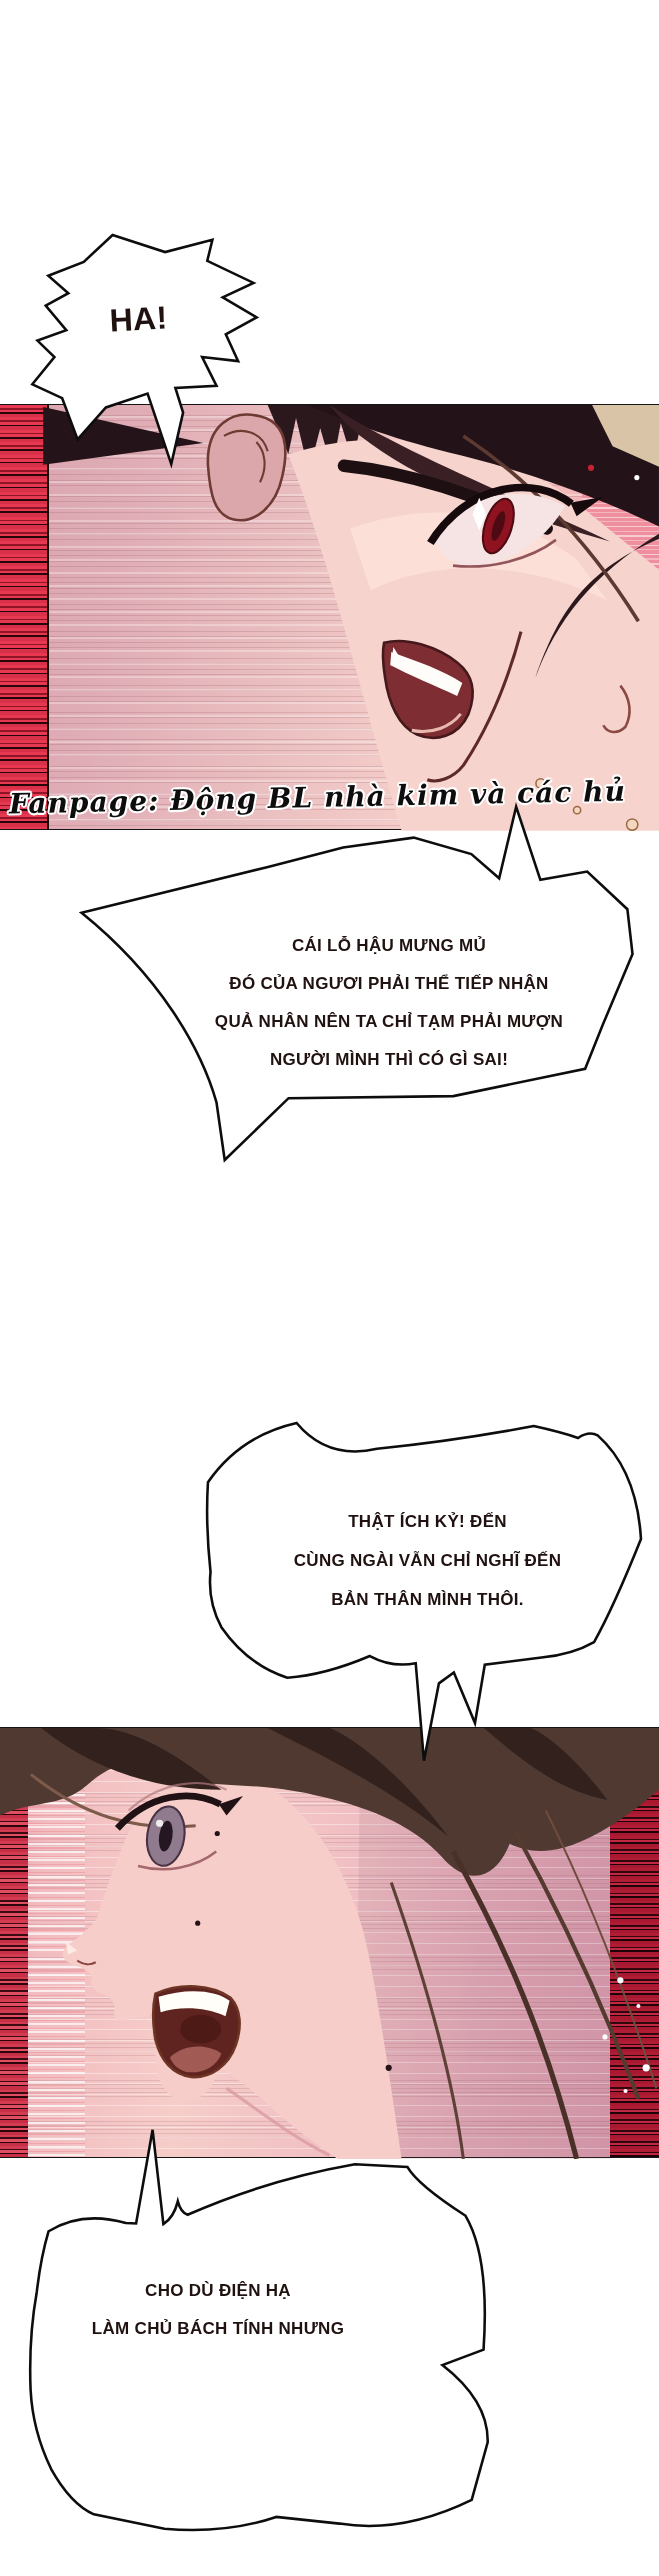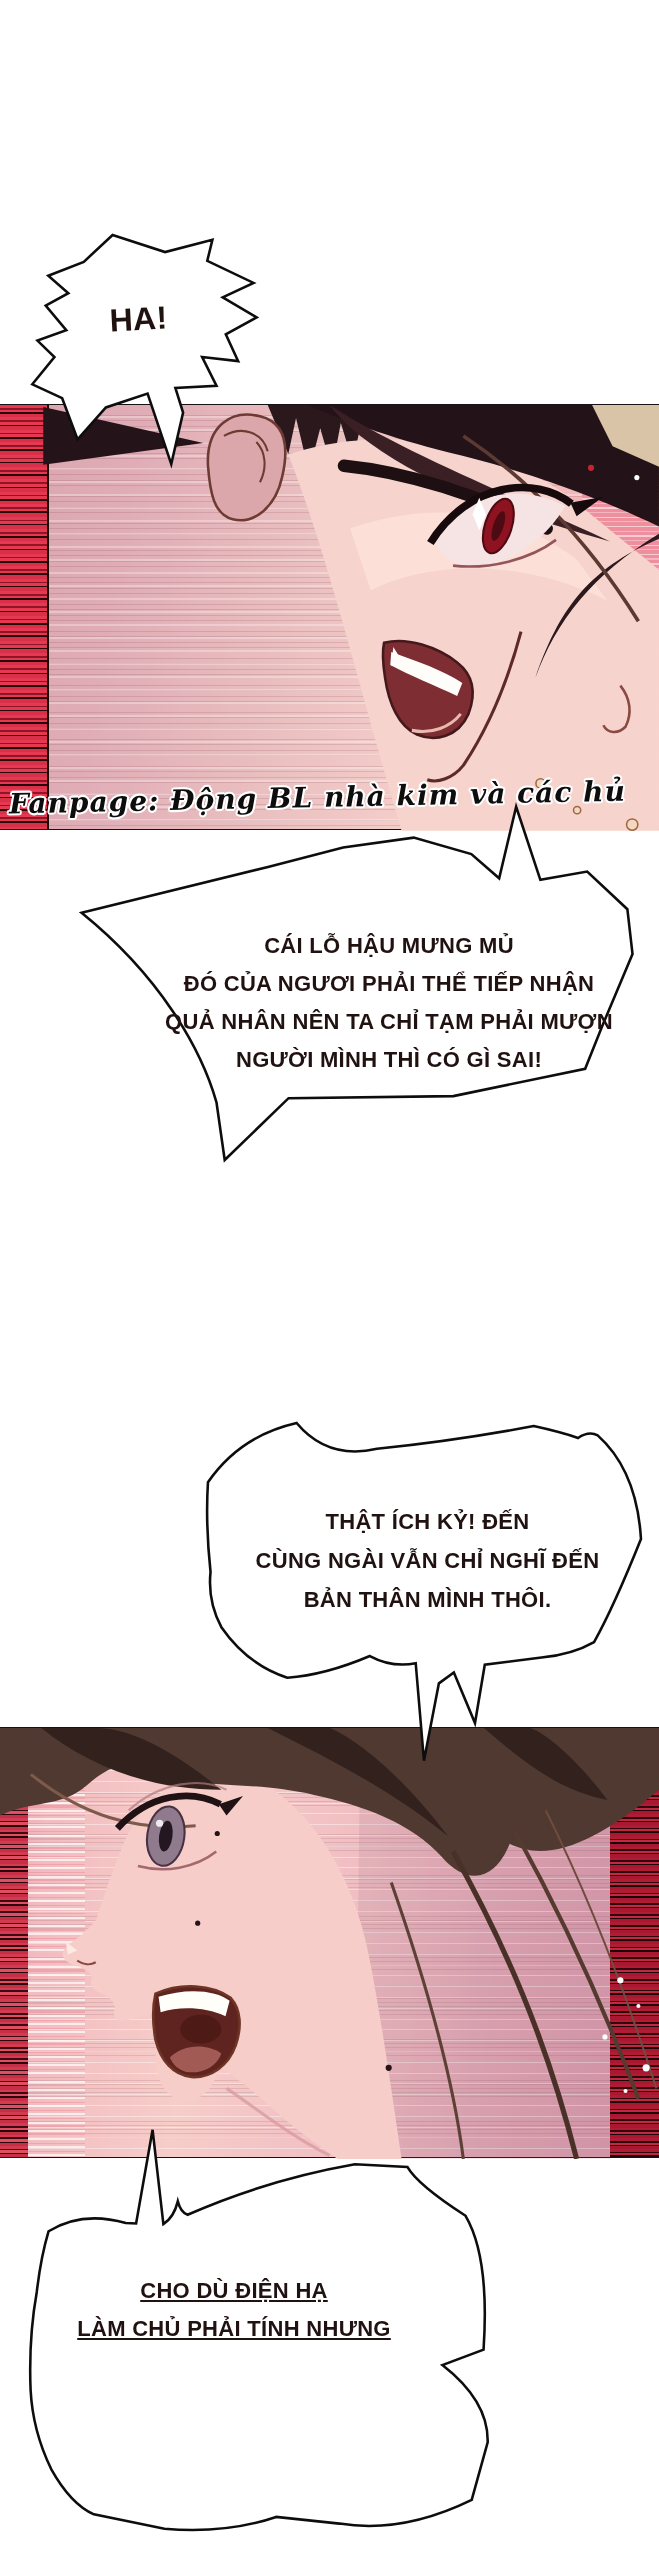--- a/index.html
+++ b/index.html
@@ -28,21 +28,21 @@
     background:repeating-linear-gradient(to bottom,#d23b50 0 2.6px,#3c0a12 2.6px 4.1px,#e04e62 4.1px 6.7px,#2a060c 6.7px 8.2px,#c72f47 8.2px 11.3px);}
   .p2-pink{left:28px;width:57px;
     background:repeating-linear-gradient(to bottom,rgba(255,255,255,.7) 0 2.1px,rgba(255,255,255,0) 2.1px 4.6px,rgba(230,90,110,.25) 4.6px 5.7px,rgba(255,255,255,0) 5.7px 8.2px);}
   .p2-right{right:0;width:49px;
     background:repeating-linear-gradient(to bottom,#b01c34 0 2.6px,#30070d 2.6px 4.1px,#c22743 4.1px 6.2px,#1d0308 6.2px 7.7px,#a81830 7.7px 10.8px);}
   .art{position:absolute;inset:0;}
   
   .bubble{position:absolute;z-index:20;}
   .bubble path,.bubble polygon{fill:#ffffff;stroke:#0d0d0d;stroke-width:5;stroke-linejoin:miter;}
   .btext{position:absolute;z-index:21;color:#201210;text-align:center;
-         font-weight:800;font-size:22px;line-height:38px;letter-spacing:0.3px;
+         font-weight:800;font-size:17px;line-height:38px;letter-spacing:0.3px;
          font-family:"Liberation Sans","DejaVu Sans",sans-serif;}
   .ha-text{font-size:32px;line-height:41px;transform:rotate(-3deg);}
   .b3{line-height:39px;}
   .b4{line-height:38px;}
   
   .watermark{position:absolute;left:9.3px;top:782px;width:520px;z-index:6;
     font-family:"DejaVu Serif","Liberation Serif",serif;font-style:italic;font-weight:700;
     font-size:28px;letter-spacing:1px;color:#0d0d0d;white-space:nowrap;transform:rotate(-1.2deg);
     text-shadow:-1.5px -1.5px 0 #fff,1.5px -1.5px 0 #fff,-1.5px 1.5px 0 #fff,1.5px 1.5px 0 #fff,0 -2.1px 0 #fff,0 2.1px 0 #fff,-2.1px 0 0 #fff,2.1px 0 0 #fff;}
 </style>
@@ -176,19 +176,19 @@
   </svg>
   <div class="btext b3" style="left:170px;top:1502px;width:515px;">
     <div>THẬT ÍCH KỶ! ĐẾN</div>
     <div>CÙNG NGÀI VẪN CHỈ NGHĨ ĐẾN</div>
     <div>BẢN THÂN MÌNH THÔI.</div>
   </div>
 
   <svg class="bubble" style="left:10.3px;top:2122px;" width="489" height="412" viewBox="0 0 950 800">
     <path d="M75,212 Q140,172 225,196 L245,197 L277,15 L298,198 Q318,186 326,154 Q332,176 345,180 Q500,112 670,82 L772,87 Q792,122 885,182 Q932,262 920,442 L840,472 Q930,542 928,622 L897,734 Q762,800 640,780 L517,767 Q420,800 300,790 L163,762 Q118,742 80,674 Q44,600 40,520 Q36,420 52,330 Q60,262 75,212 Z"></path>
   </svg>
-  <div class="btext b4" style="left:28px;top:2272px;width:412px;text-decoration:underline;">
+  <div class="btext b4" style="left:12px;top:2272px;width:412px;">
     <div>CHO DÙ ĐIỆN HẠ</div>
-    <div>LÀM CHỦ PHẢI TÍNH NHƯNG</div>
+    <div>LÀM CHỦ BÁCH TÍNH NHƯNG</div>
   </div>
 
 </div>
 
 
 </body></html>

